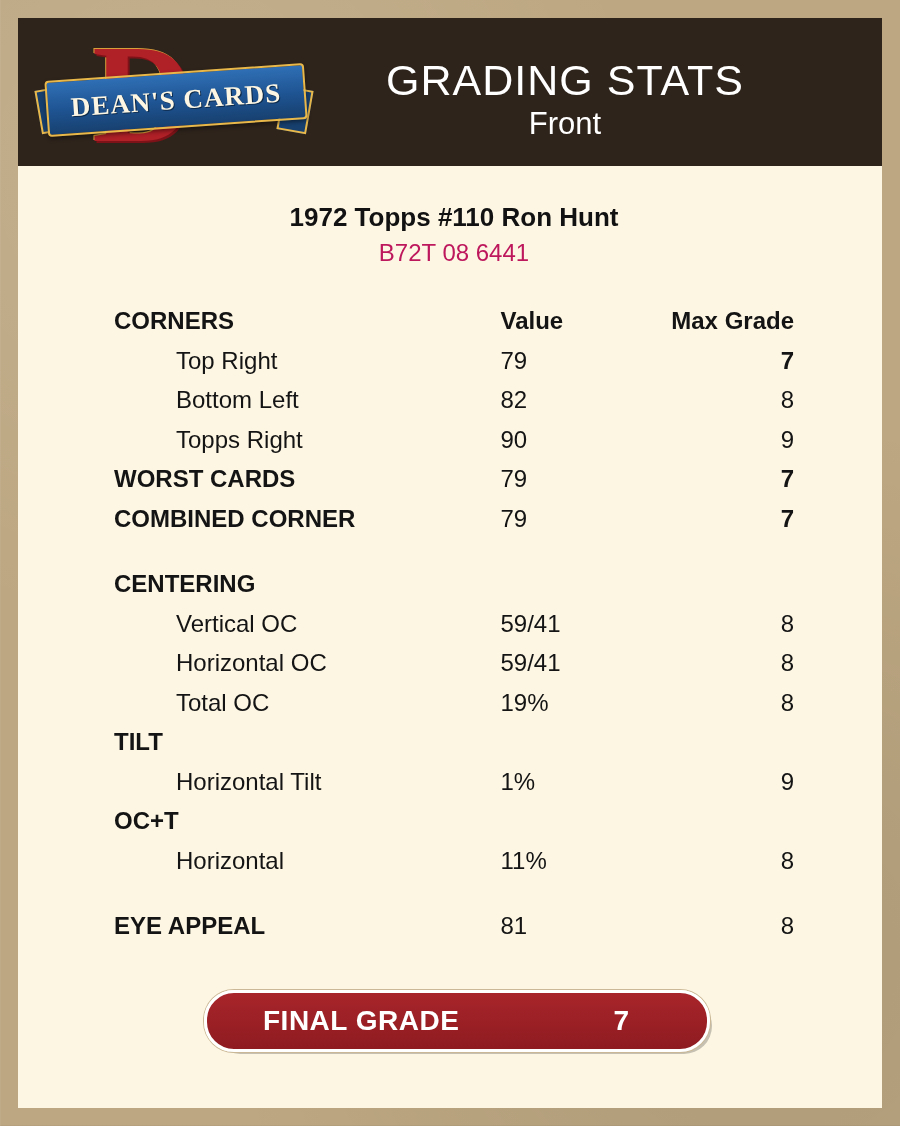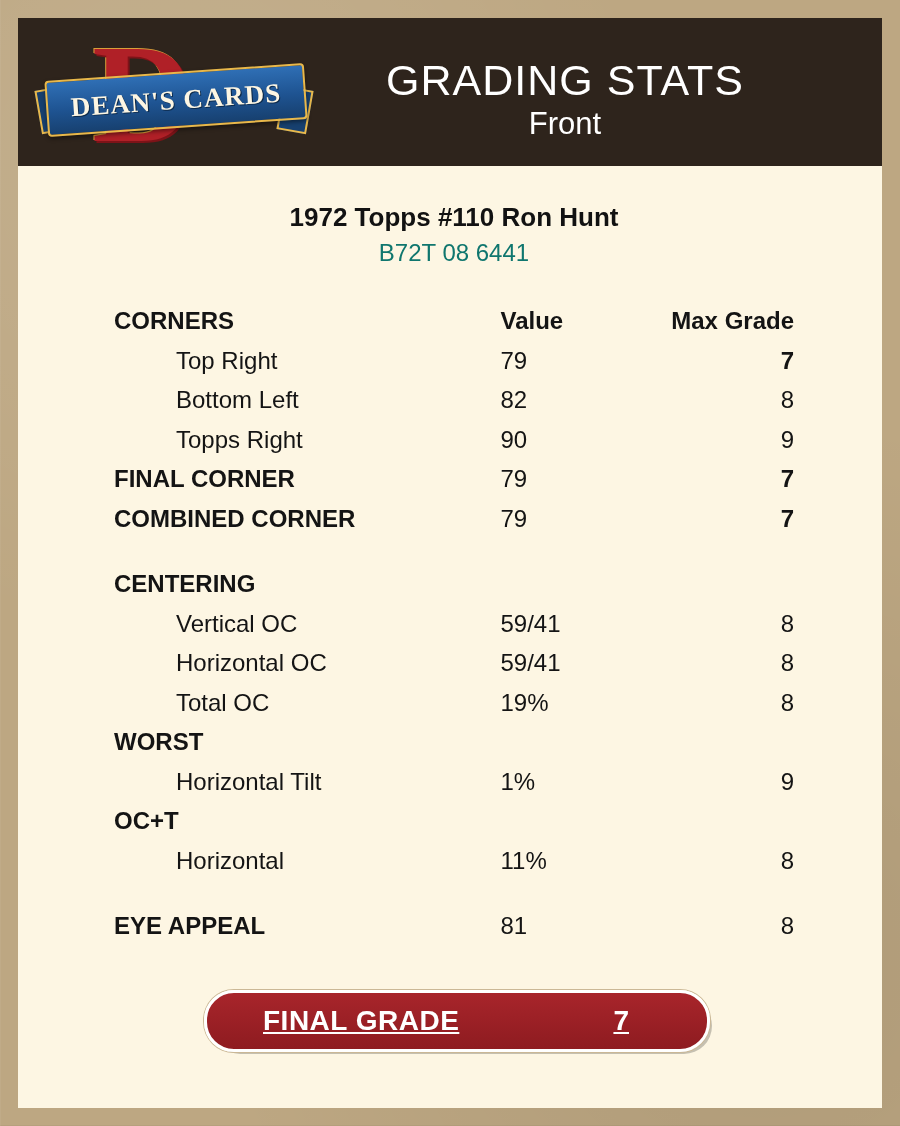--- a/index.html
+++ b/index.html
@@ -126,21 +126,21 @@
 
   .card-title {
     text-align: center;
     font-size: 26px;
     font-weight: bold;
     color: #121212;
   }
   .card-code {
     text-align: center;
     font-size: 24px;
-    color: #0f766e;
+    color: #be185d;
     margin-top: 6px;
   }
 
   table.stats {
     margin: 34px auto 0 auto;
     width: 680px;
     border-collapse: collapse;
   }
   table.stats td {
     font-size: 24px;
@@ -182,21 +182,20 @@
     height: 56px;
     background: linear-gradient(180deg, #a8252b 0%, #8e1b20 100%);
     border: 3px solid #ffffff;
     border-radius: 30px;
     box-shadow: 0 0 0 1px #cbb896;
     display: flex;
     align-items: center;
     color: #ffffff;
     font-weight: bold;
     font-size: 28px;
-    text-decoration: underline;
   }
   .final-label { margin-left: 56px; letter-spacing: 0.5px; }
   .final-value { margin-left: auto; margin-right: 78px; font-size: 28px; }
 </style>
 </head>
 <body>
 
 <div class="bg-texture"></div>
 
 <div class="sheet">
@@ -236,21 +235,21 @@
             <td class="c-label">Bottom Left</td>
             <td class="c-value">82</td>
             <td class="c-max">8</td>
           </tr>
           <tr class="sub">
             <td class="c-label">Topps Right</td>
             <td class="c-value">90</td>
             <td class="c-max">9</td>
           </tr>
           <tr class="section">
-            <td class="c-label">FINAL CORNER</td>
+            <td class="c-label">WORST CARDS</td>
             <td class="c-value">79</td>
             <td class="c-max flag">7</td>
           </tr>
           <tr class="section">
             <td class="c-label">COMBINED CORNER</td>
             <td class="c-value">79</td>
             <td class="c-max flag">7</td>
           </tr>
           <tr class="spacer-row">
             <td class="c-label"></td>
@@ -271,21 +270,21 @@
             <td class="c-label">Horizontal OC</td>
             <td class="c-value">59/41</td>
             <td class="c-max">8</td>
           </tr>
           <tr class="sub">
             <td class="c-label">Total OC</td>
             <td class="c-value">19%</td>
             <td class="c-max">8</td>
           </tr>
           <tr class="section">
-            <td class="c-label">WORST</td>
+            <td class="c-label">TILT</td>
             <td class="c-value"></td>
             <td class="c-max"></td>
           </tr>
           <tr class="sub">
             <td class="c-label">Horizontal Tilt</td>
             <td class="c-value">1%</td>
             <td class="c-max">9</td>
           </tr>
           <tr class="section">
             <td class="c-label">OC+T</td>

